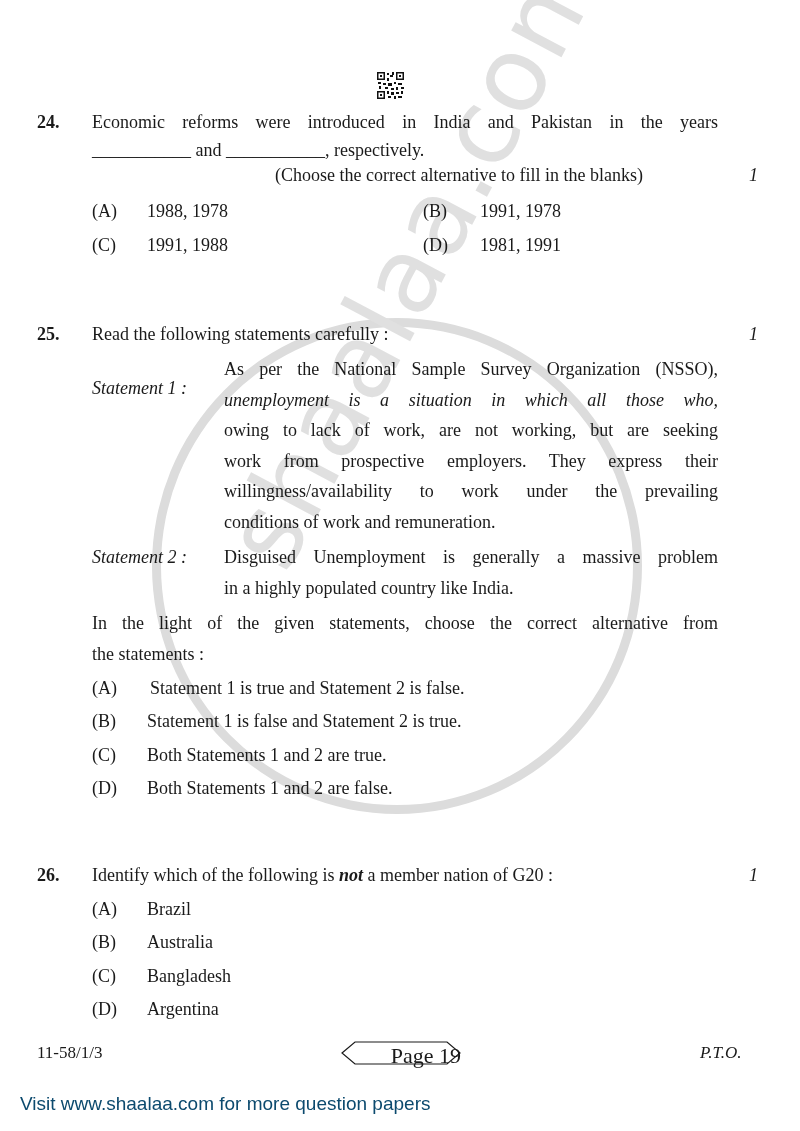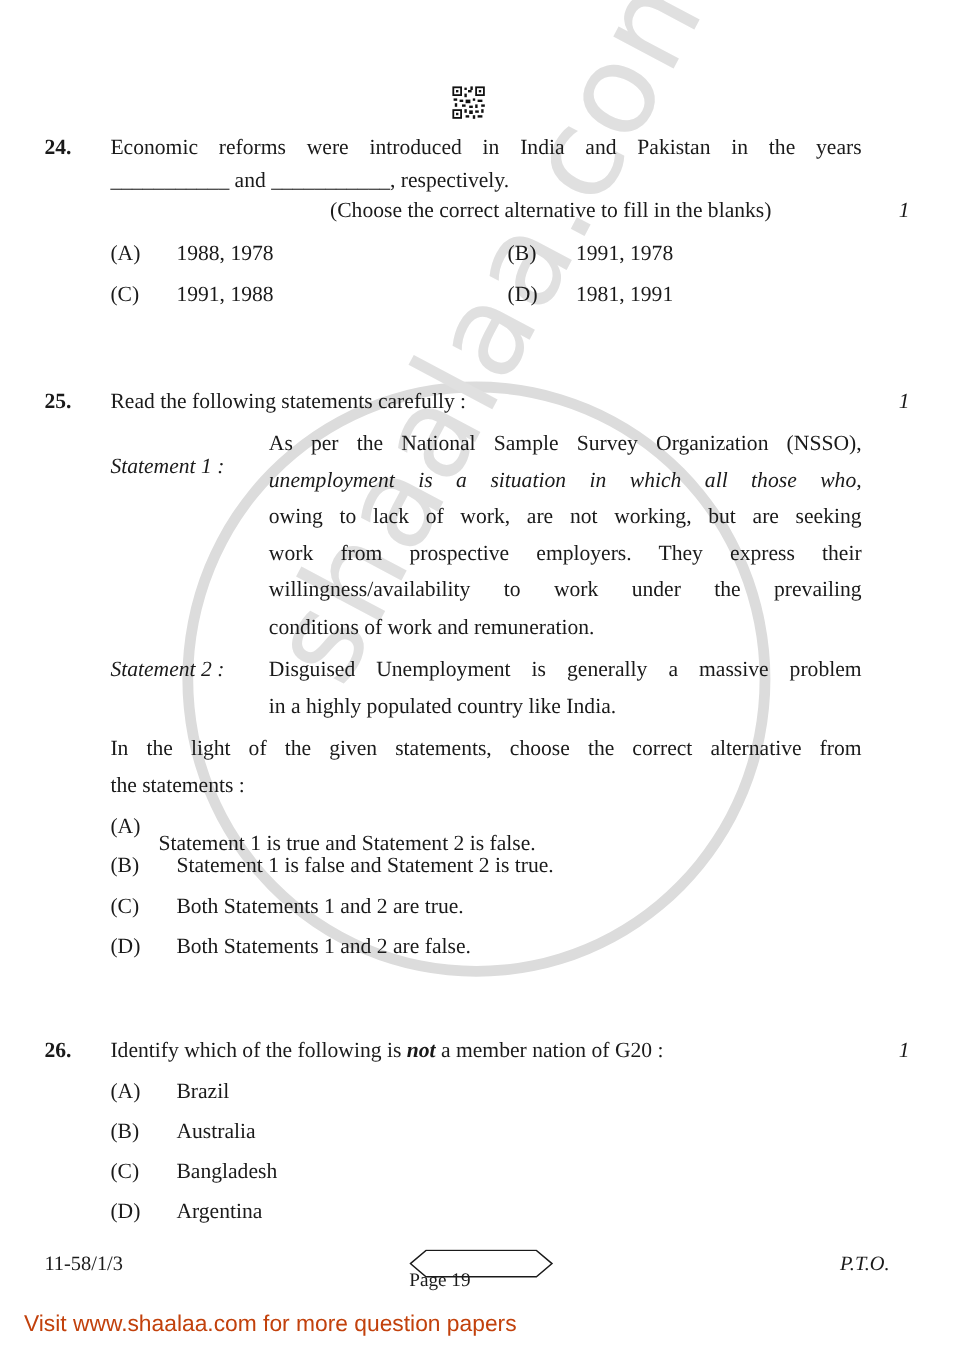--- a/index.html
+++ b/index.html
@@ -32,25 +32,25 @@
     .qnum { font-weight: bold; }
     .marks { font-style: italic; }
     .justify { text-align: justify; text-align-last: justify; white-space: normal; }
     .it { font-style: italic; }
     .bi { font-weight: bold; font-style: italic; }
 
     .footer-code { font-family: "Liberation Serif", "DejaVu Serif", serif; font-size: 17px; }
     .page-tag { position: absolute; left: 341px; top: 1041px; width: 120px; height: 24px; }
     .page-tag svg { position: absolute; left: 0; top: 0; }
     .page-tag span {
-      position: absolute; left: 0; top: 2px; width: 120px; text-align: left;
-      font-family: "Liberation Serif", "DejaVu Serif", serif; font-size: 16px; margin-top: 16px;
+      position: absolute; left: 0; top: 2px; width: 120px; text-align: right;
+      font-family: "Liberation Serif", "DejaVu Serif", serif; font-size: 22px;
     }
     .visit {
-      font-family: "Liberation Sans", "DejaVu Sans", sans-serif; font-size: 19px; color: #c2410c;
+      font-family: "Liberation Sans", "DejaVu Sans", sans-serif; font-size: 19px; color: #0c4a6e;
     }
   </style>
 </head>
 <body>
 
 <div class="page">
 
   <svg class="qr" viewBox="0 0 29 29">
     <rect x="0" y="0" width="29" height="29" fill="#fff"></rect>
     <rect x="1" y="1" width="8" height="8" fill="#111"></rect>
@@ -138,21 +138,21 @@
         <span class="abs it" style="left:92px; top:547px;">Statement 2 :</span>
         <span class="abs justify" style="left:224px; top:547px; width:494px;">Disguised Unemployment is generally a massive problem</span>
         <span class="abs" style="left:224px; top:578px;">in a highly populated country like India.</span>
       </div>
 
       <span class="abs justify" style="left:92px; top:613px; width:626px;">In the light of the given statements, choose the correct alternative from</span>
       <span class="abs" style="left:92px; top:644px;">the statements :</span>
 
       <div>
         <span class="abs" style="left:92px; top:678px;">(A)</span>
-        <span class="abs" style="left:132px; top:678px;margin-top:14px;">Statement 1 is true and Statement 2 is false.</span>
+        <span class="abs" style="left:150px; top:678px;">Statement 1 is true and Statement 2 is false.</span>
       </div>
       <div>
         <span class="abs" style="left:92px; top:711px;">(B)</span>
         <span class="abs" style="left:147px; top:711px;">Statement 1 is false and Statement 2 is true.</span>
       </div>
       <div>
         <span class="abs" style="left:92px; top:745px;">(C)</span>
         <span class="abs" style="left:147px; top:745px;text-align:right;">Both Statements 1 and 2 are true.</span>
       </div>
       <div>

